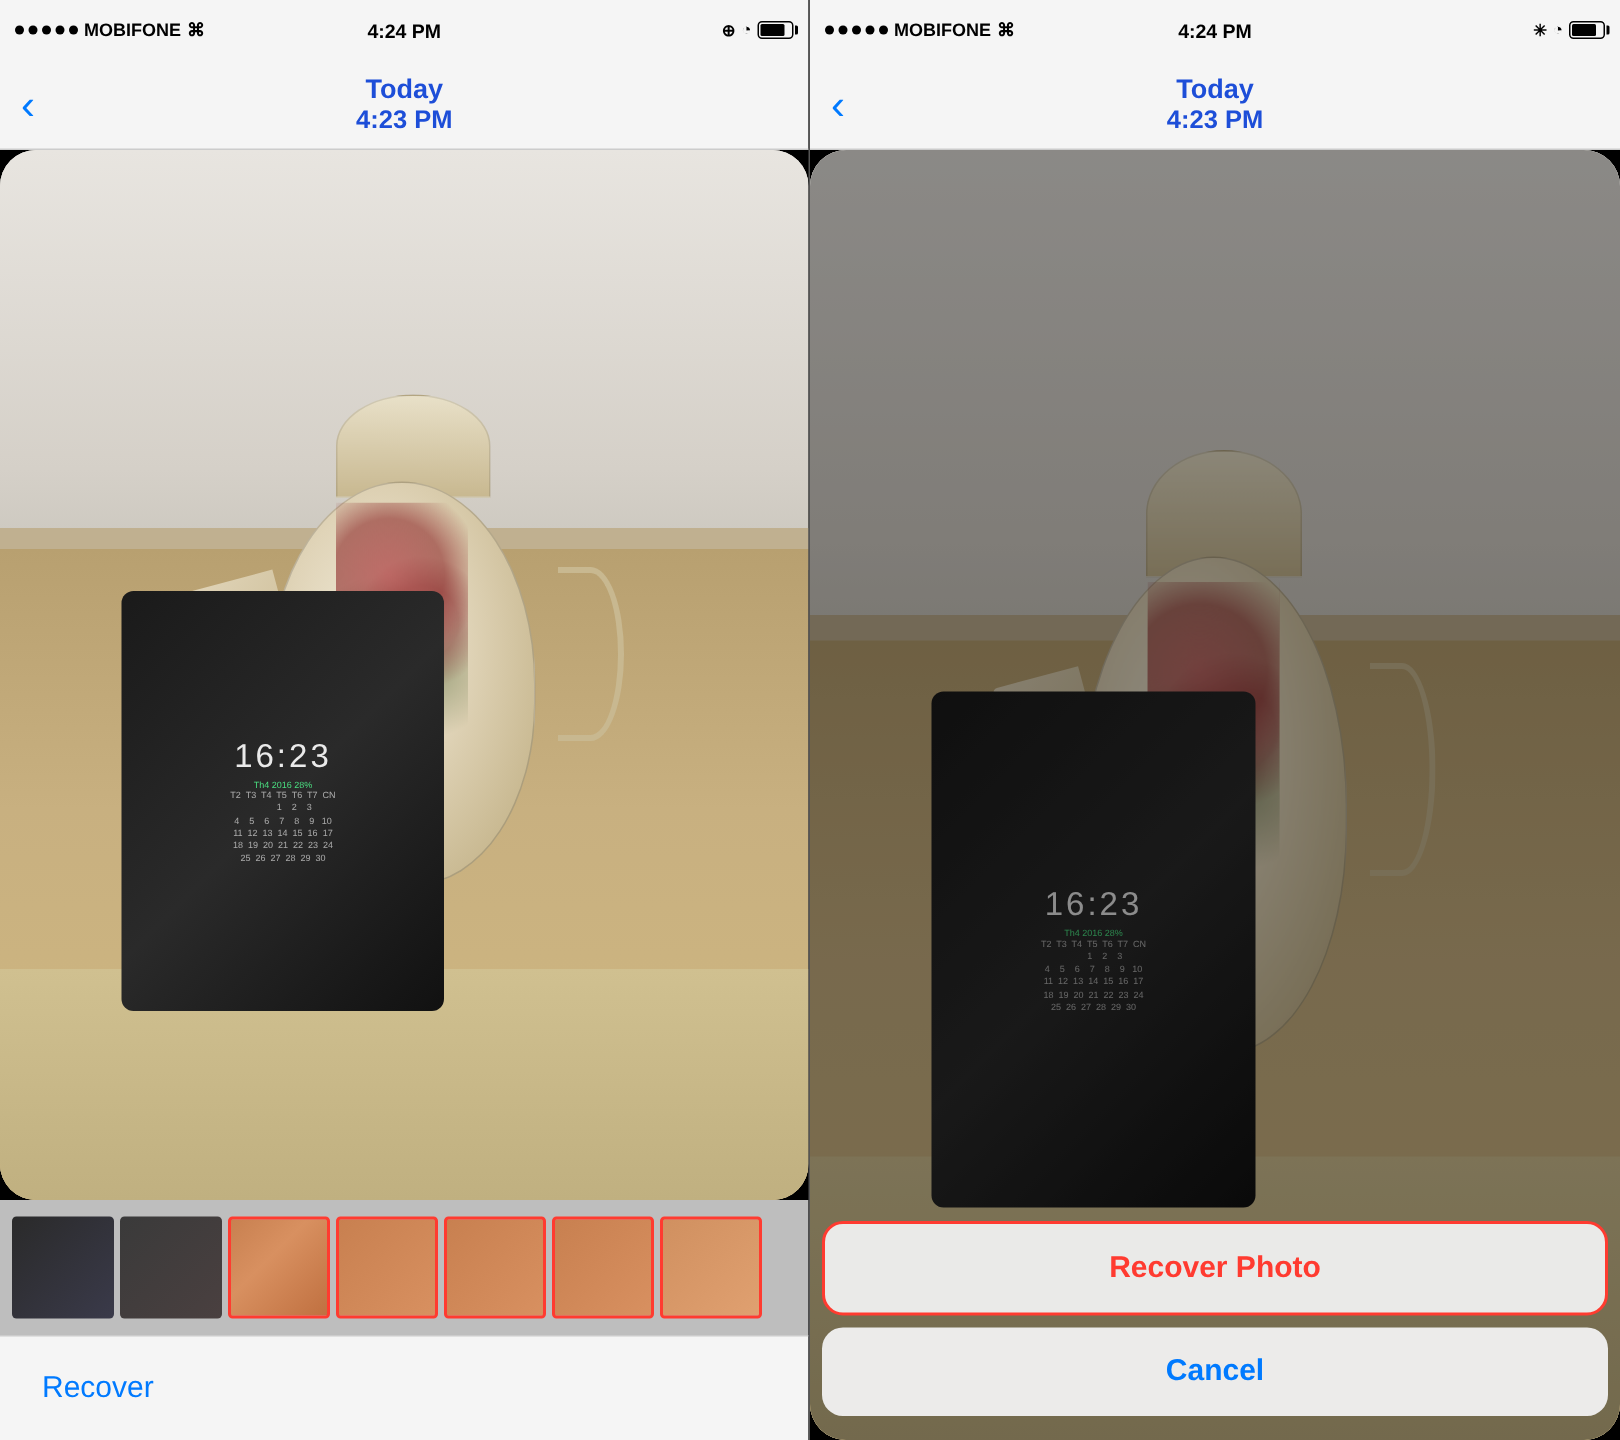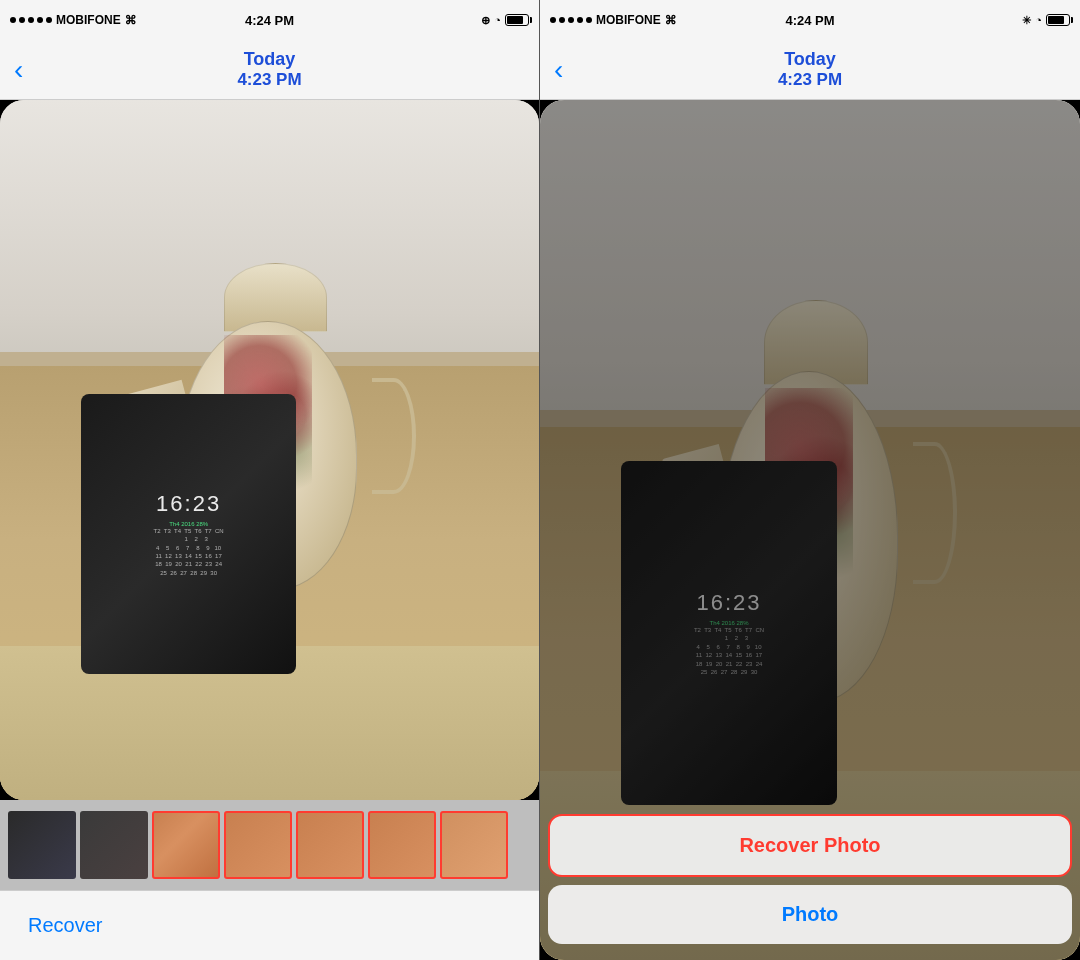--- a/index.html
+++ b/index.html
@@ -551,18 +551,18 @@
 4    5    6    7    8    9   10
 11  12  13  14  15  16  17
 18  19  20  21  22  23  24
 25  26  27  28  29  30</div>
       </div>
     </div>
 
     <div class="action-sheet-overlay">
       <div class="action-sheet">
         <button class="action-sheet-btn action-sheet-recover">Recover Photo</button>
-        <button class="action-sheet-btn action-sheet-cancel">Photo</button>
+        <button class="action-sheet-btn action-sheet-cancel">Cancel</button>
       </div>
     </div>
   </div>
 
 </div>
 
 </body></html>

